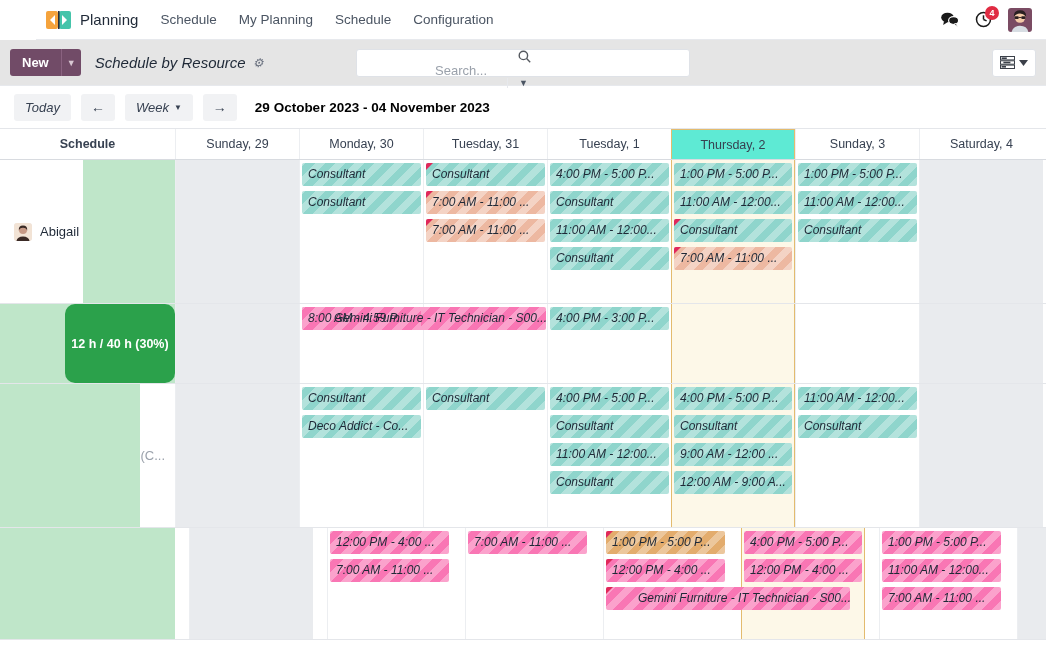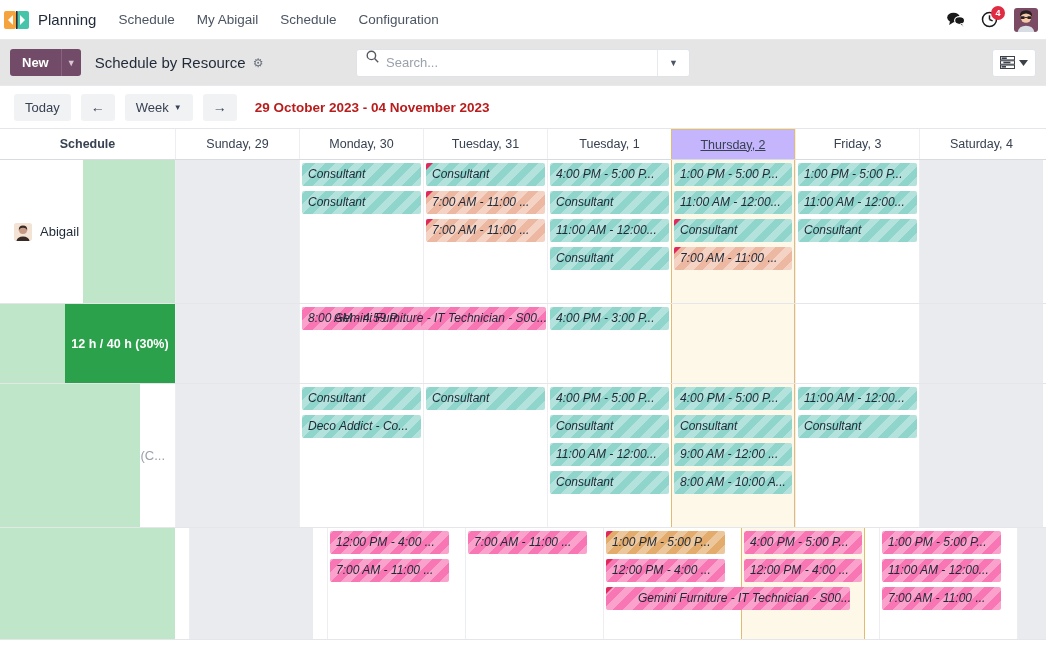--- a/index.html
+++ b/index.html
@@ -11,22 +11,23 @@
     background: #ffffff;
   }
 
   
   .navbar {
     height: 40px;
     background: #ffffff;
     border-bottom: 1px solid #e7e9ed;
     display: flex;
     align-items: center;
-    padding: 0 4px;
+    padding: 0 10px;
     position: relative;
+    margin-left: 36px;
   }
   .brand-logo {
     width: 28px; height: 20px;
     display: flex; align-items: center;
     margin-right: 6px;
   }
   .logo-svg { display:block; }
   .brand-name {
     font-size: 15px;
     color: #1f2937;
@@ -100,32 +101,35 @@
     font-size:9px;
     display:flex;align-items:center;justify-content:center;
   }
   .breadcrumb {
     margin-left:14px;
     font-size:15px;
     color:#1f2937;
     display:flex;
     align-items:center;
     gap:7px;
+    font-style:italic;
   }
   .gear-icon { color:#6b7280; font-size:12px; cursor:pointer; }
 
   .searchbar {
     position:absolute;
     left:356px;
     width:334px;
     height:28px;
     border:1px solid #dfe2e7;
     border-radius:3px;
     background:#fff;
     display:flex;
+    align-items:center;
+    flex-direction:column;
   }
   .searchbar .mag { margin:0 7px 0 9px; color:#6b7280; display:flex; }
   .search-input {
     border:none; outline:none;
     flex:1;
     font-size:13px;
     font-family:inherit;
     color:#374151;
     background:transparent;
   }
@@ -161,27 +165,27 @@
   .gbtn {
     background:#f1f2f4;
     border:none;
     border-radius:3px;
     height:27px;
     padding:0 11px;
     font-size:13px;
     color:#374151;
     cursor:pointer;
     font-family:inherit;
-    display:flex;align-items:center;gap:5px;
+    display:flex;align-items:center;gap:5px;font-style:italic;
   }
   .gbtn.arrow { padding: 0 10px; font-size:14px; }
   .date-range {
     font-size:13.5px;
     font-weight:bold;
-    color:#b91c1c;
+    color:#000000;
     margin-left:8px;
     white-space:nowrap;
   }
 
   
   .grid-head {
     display:flex;
     border-top:1px solid #e4e6ea;
     border-bottom:1px solid #d8dbe0;
     height:32px;
@@ -193,25 +197,24 @@
     font-size:12.5px;
     color:#374151;
     border-left:1px solid #eceef1;
   }
   .gh-cell.res-col {
     flex: 0 0 175px;
     font-weight:bold;
     border-left:none;
   }
   .gh-cell.today {
-    background:#c4b5fd;
+    background:#5eead4;
     border-left:1px solid #e3bb6e;
     border-right:1px solid #e3bb6e;
     border-top:1px solid #e3bb6e;
-    text-decoration:underline;
   }
 
   .grid-body {
     position:relative;
     height: 481px;
     overflow:hidden;
   }
   .row {
     display:flex;
     position:relative;
@@ -260,20 +263,21 @@
     position:absolute;
     top:0; bottom:0;
     background:#2ba14b;
     color:#fff;
     font-size:12.5px;
     font-weight:bold;
     display:flex;align-items:center;justify-content:center;
     z-index:5;
     white-space:nowrap;
     padding:0 4px;
+    border-radius:10px;
   }
 
   
   .pills { position:absolute; left:0; right:0; top:3px; z-index:2;font-style:italic; }
   .pill {
     height:23px;
     margin: 0 2px 5px 2px;
     border-radius:2px;
     font-size:12px;
     line-height:23px;
@@ -317,21 +321,21 @@
       <rect x="0" y="0" width="12" height="18" rx="2" fill="#f5a33c"></rect>
       <polygon points="9,4 4,9 9,14" fill="#ffffff"></polygon>
       <rect x="13" y="0" width="12" height="18" rx="2" fill="#45c4aa"></rect>
       <polygon points="16,4 21,9 16,14" fill="#ffffff"></polygon>
       <rect x="12" y="-1" width="1.6" height="20" fill="#2b2b3a"></rect>
     </svg>
   </div>
   <div class="brand-name">Planning</div>
   <div class="nav-menu">
     <div class="nav-item">Schedule</div>
-    <div class="nav-item">My Abigail</div>
+    <div class="nav-item">My Planning</div>
     <div class="nav-item">Schedule</div>
     <div class="nav-item">Configuration</div>
   </div>
   <div class="nav-right">
     <div class="nav-icon">
       <svg width="18" height="15" viewBox="0 0 18 15">
         <ellipse cx="6.5" cy="5.5" rx="6.3" ry="4.8" fill="#1a1a1a"></ellipse>
         <path d="M3 9 L2.2 13 L6.5 10.2 Z" fill="#1a1a1a"></path>
         <ellipse cx="12.6" cy="8.6" rx="5" ry="3.9" fill="#1a1a1a" stroke="#ffffff" stroke-width="1.2"></ellipse>
         <path d="M15.5 11.4 L16.3 14.4 L12.8 12.3 Z" fill="#1a1a1a" stroke="#ffffff" stroke-width="1"></path>
@@ -408,21 +412,21 @@
   <div class="date-range">29 October 2023 - 04 November 2023</div>
 </div>
 
 <div class="grid-head">
   <div class="gh-cell res-col">Schedule</div>
   <div class="gh-cell">Sunday, 29</div>
   <div class="gh-cell">Monday, 30</div>
   <div class="gh-cell">Tuesday, 31</div>
   <div class="gh-cell">Tuesday, 1</div>
   <div class="gh-cell today">Thursday, 2</div>
-  <div class="gh-cell">Friday, 3</div>
+  <div class="gh-cell">Sunday, 3</div>
   <div class="gh-cell">Saturday, 4</div>
 </div>
 
 <div class="grid-body" id="grid-body">
     <div class="row" style="height: 144px;">
       <div class="cell res">
         <div class="alloc-bar" style="left: 83px; width: 92px;"></div>
         <span class="res-avatar"><svg width="18" height="18" viewBox="0 0 18 18">
             <rect width="18" height="18" fill="#f2e3d5"></rect>
             <circle cx="9" cy="7" r="4" fill="#c79a86"></circle>
@@ -528,21 +532,21 @@
           <div class="pill teal"><span class="lbl">Consultant</span></div>
           <div class="pill teal"><span class="lbl">11:00 AM - 12:00...</span></div>
           <div class="pill teal"><span class="lbl">Consultant</span></div>
         </div>
       </div>
       <div class="cell today">
         <div class="pills">
           <div class="pill teal"><span class="lbl">4:00 PM - 5:00 P...</span></div>
           <div class="pill teal"><span class="lbl">Consultant</span></div>
           <div class="pill teal"><span class="lbl">9:00 AM - 12:00 ...</span></div>
-          <div class="pill teal"><span class="lbl">8:00 AM - 10:00 A...</span></div>
+          <div class="pill teal"><span class="lbl">12:00 AM - 9:00 A...</span></div>
         </div>
       </div>
       <div class="cell">
         <div class="pills">
           <div class="pill teal"><span class="lbl">11:00 AM - 12:00...</span></div>
           <div class="pill teal"><span class="lbl">Consultant</span></div>
         </div>
       </div>
       <div class="cell weekend"></div>
     </div>

